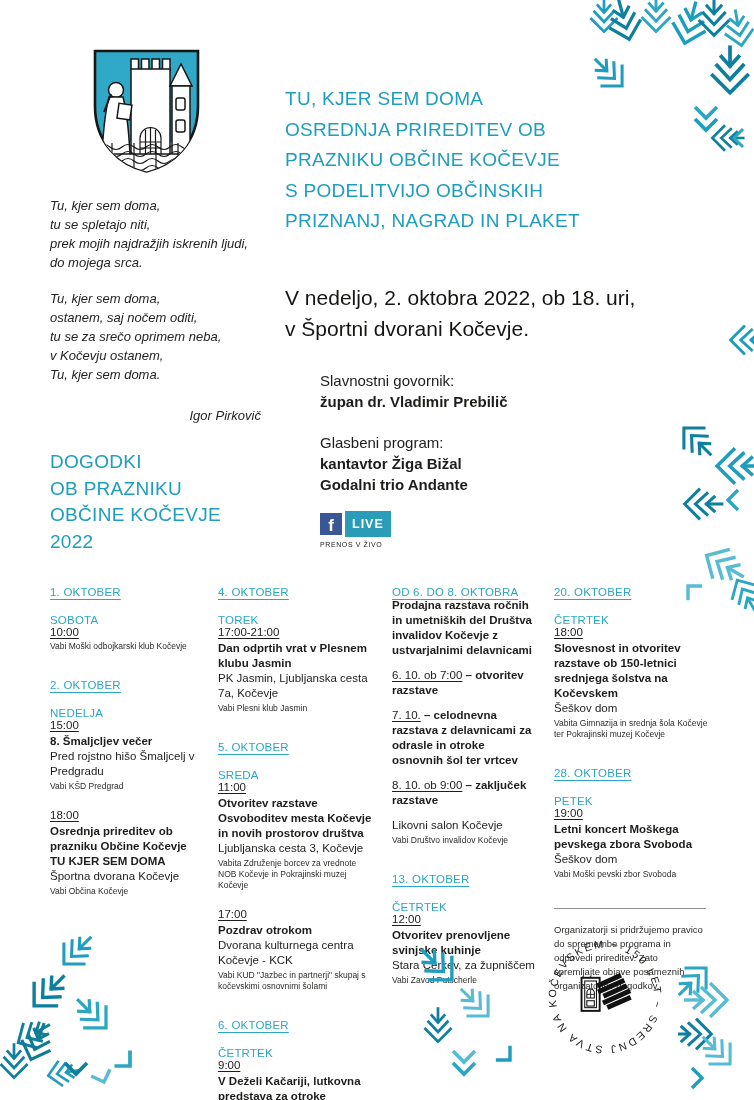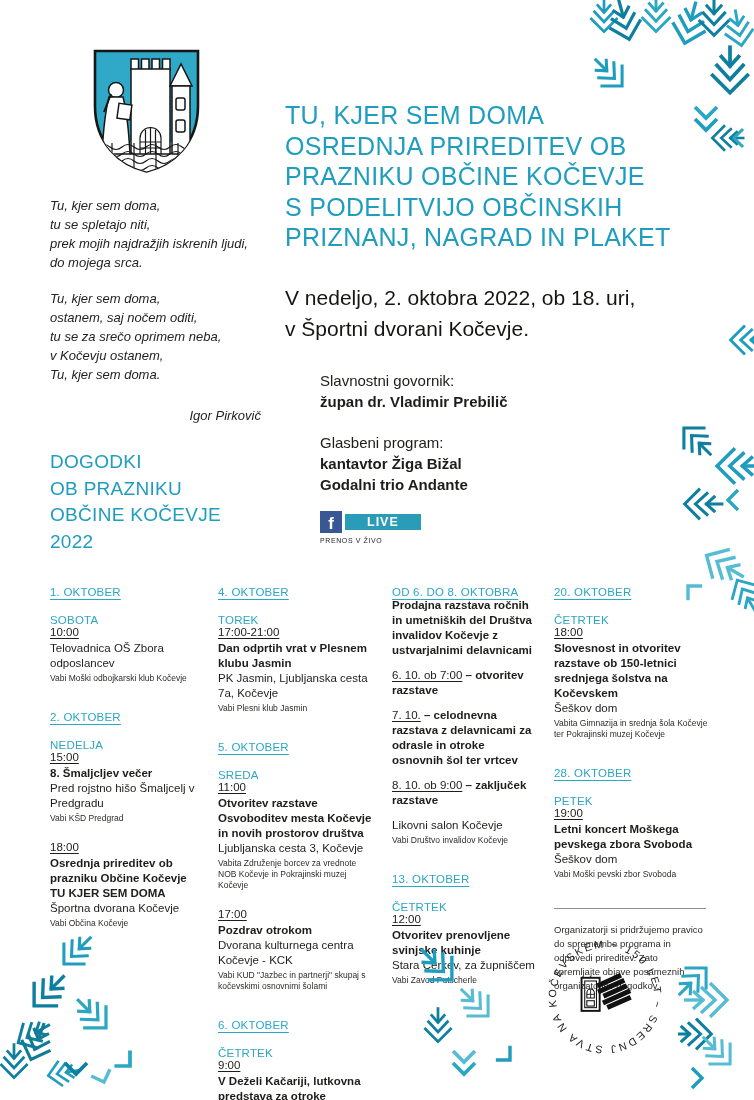--- a/index.html
+++ b/index.html
@@ -10,35 +10,35 @@
   
   .crest{position:absolute;left:90px;top:46px;}
 
   
   .poem{position:absolute;left:50px;top:196px;width:215px;font-style:italic;
         font-size:13px;line-height:19px;color:#222;}
   .poem .stanza{margin:0 0 17px 0;}
   .poem .author{margin-top:22px;text-align:right;padding-right:4px;}
 
   
-  .title{position:absolute;left:285px;top:100px;width:430px;
-         font-size:25px;line-height:30.5px;color:var(--accent);letter-spacing:.3px;}
+  .title{position:absolute;left:285px;top:84px;width:430px;
+         font-size:19px;line-height:30.5px;color:var(--accent);letter-spacing:.3px;}
   .datetime{position:absolute;left:285px;top:282px;width:430px;
             font-size:21px;line-height:31px;color:#151513;}
   .speaker{position:absolute;left:320px;top:370px;font-size:15px;line-height:21px;}
   .music{position:absolute;left:320px;top:432px;font-size:15px;line-height:21px;}
   .bold{font-weight:bold;}
 
   
   .fblive{position:absolute;left:320px;top:511px;}
   .fbrow{display:flex;align-items:center;gap:3px;}
   .fbsq{width:22px;height:22px;background:#3a5795;color:#fff;display:flex;
         align-items:flex-end;justify-content:center;font-weight:bold;font-size:17px;line-height:19px;}
-  .livebox{height:16px;background:#2b9cb8;color:#fff;font-weight:bold;font-size:12.5px;
-           display:flex;align-items:center;padding:0 22px;letter-spacing:1px;}
+  .livebox{height:26px;background:#2b9cb8;color:#fff;font-weight:bold;font-size:12.5px;
+           display:flex;align-items:center;padding:0 7px;letter-spacing:1px;}
   .fbcap{margin-top:4px;font-size:7px;letter-spacing:.6px;color:#1d1d1b;}
 
   
   .dogodki{position:absolute;left:50px;top:449px;font-size:19px;line-height:26.5px;
            color:var(--accent);letter-spacing:.3px;}
 
   
   .egrid{position:absolute;left:50px;top:586px;width:666px;display:grid;
          grid-template-columns:152px 158px 146px 162px;column-gap:16px;}
   .edate{font-size:11.5px;color:var(--accent-bright);text-decoration:underline;
@@ -170,21 +170,20 @@
 OBČINE KOČEVJE
 2022</div>
 
   <div class="egrid" id="events-grid">
       <div class="ecol">
         <div class="egroup">
           <div class="edate">1. OKTOBER</div>
           <div class="eday">SOBOTA</div>
           <div class="eitem">
             <div class="etime">10:00</div>
-            <div class="evenue">Telovadnica OŠ Zbora odposlancev</div>
             <div class="enote">Vabi Moški odbojkarski klub Kočevje</div>
           </div>
         </div>
         <div class="egroup">
           <div class="edate">2. OKTOBER</div>
           <div class="eday">NEDELJA</div>
           <div class="eitem">
             <div class="etime">15:00</div>
             <div class="etitle">8. Šmaljcljev večer</div>
             <div class="evenue">Pred rojstno hišo Šmaljcelj v Predgradu</div>

